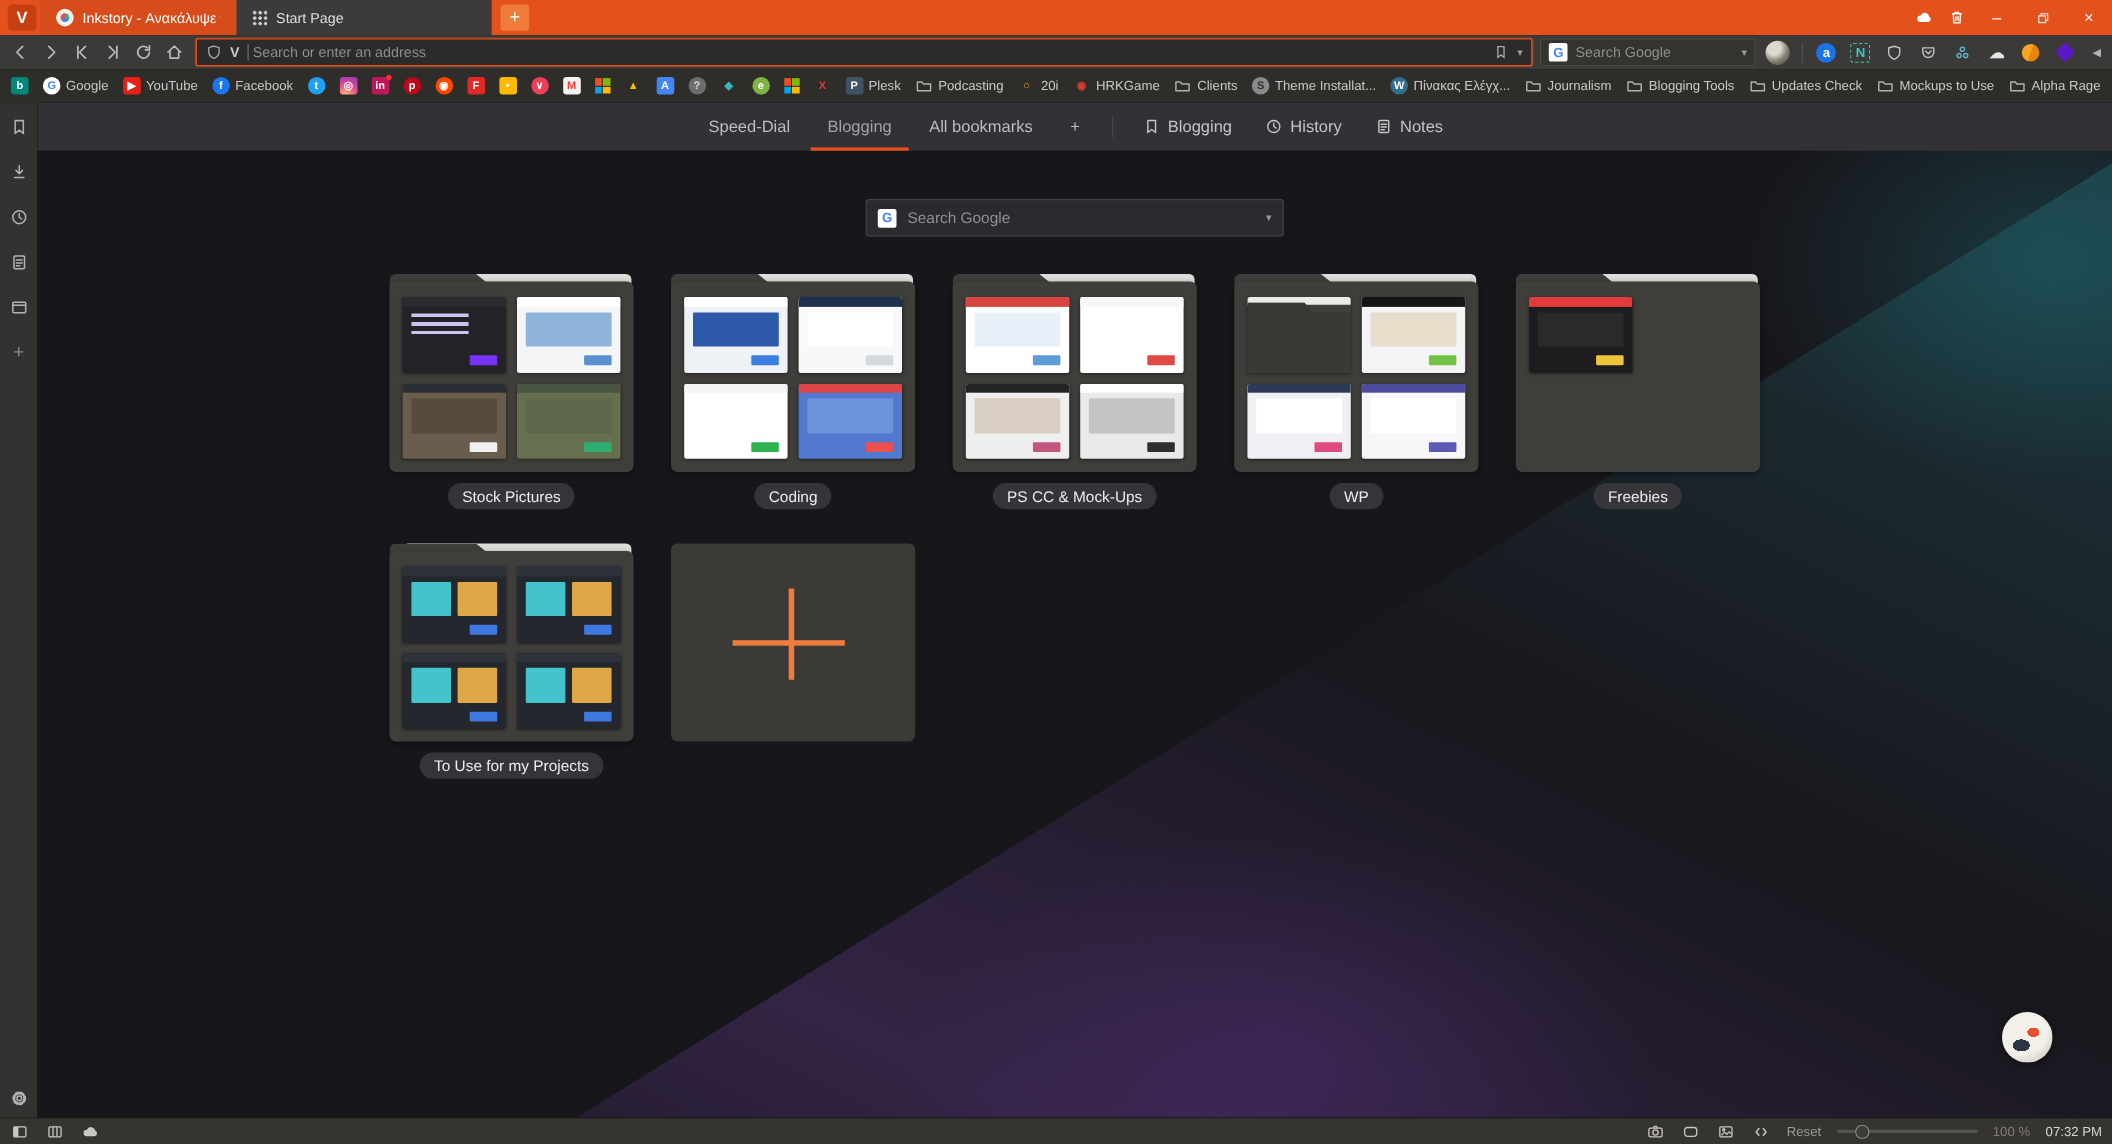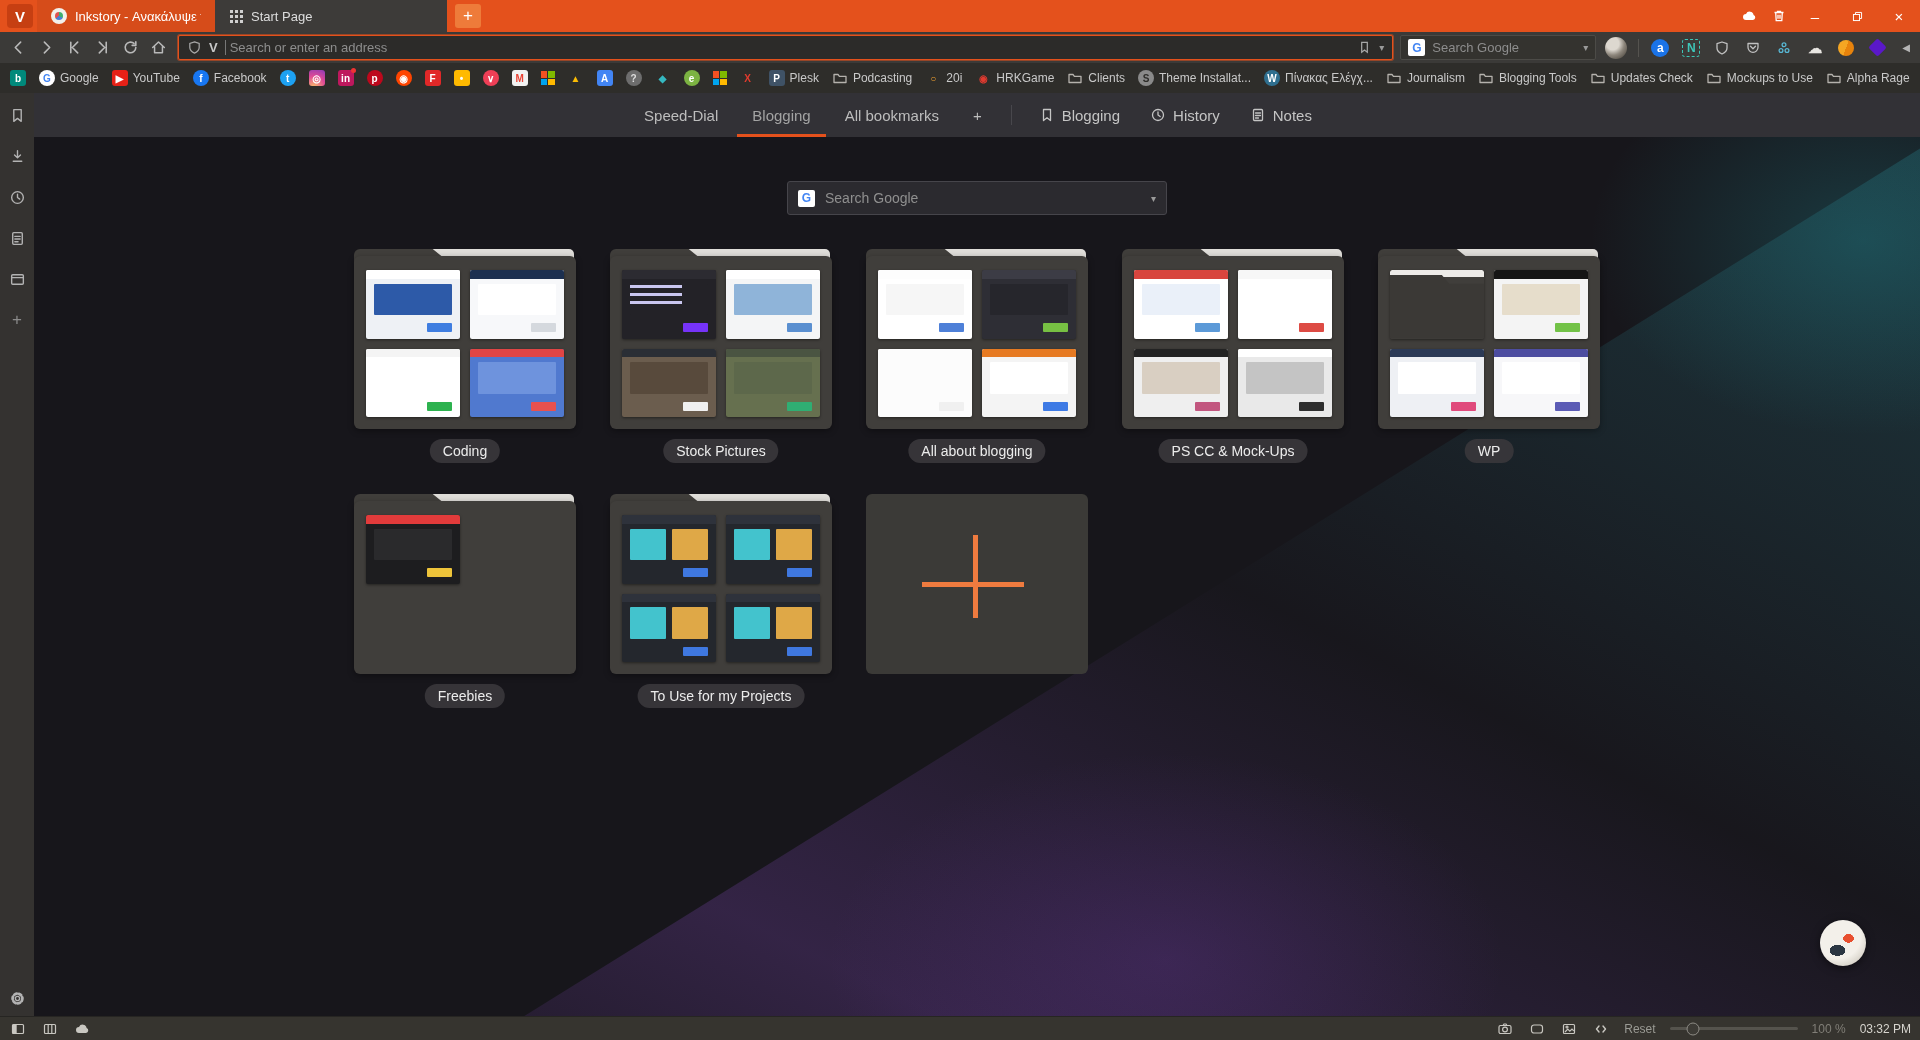--- a/index.html
+++ b/index.html
@@ -484,102 +484,73 @@
       <span class="gbadge">G</span>
       <span>Search Google</span>
       <span class="caret">▾</span>
     </div>
     <div class="dialgrid" id="dialgrid">
         <div class="tilewrap">
           <div class="paper"></div>
           <div class="flap"></div>
           <div class="tbody">
             <div class="thumbgrid">
-              <div class="thumb" style="background: rgb(238, 241, 245);">
+              <div class="thumb" style="background: rgb(35, 34, 39);">
+                <i class="t-bar" style="background: rgb(44, 43, 49);"></i>
+                <i class="t-hero" style="background: rgb(35, 34, 39);"></i>
+                <i class="t-lines"></i>
+                <i class="t-chip" style="background: rgb(118, 51, 249);"></i>
+              </div>
+              <div class="thumb" style="background: rgb(244, 245, 246);">
                 <i class="t-bar" style="background: rgb(255, 255, 255);"></i>
-                <i class="t-hero" style="background: rgb(45, 90, 168);"></i>
-                <i class="t-chip" style="background: rgb(62, 125, 224);"></i>
-              </div>
-              <div class="thumb" style="background: rgb(247, 248, 250);">
-                <i class="t-bar" style="background: rgb(29, 48, 80);"></i>
-                <i class="t-hero" style="background: rgb(255, 255, 255);"></i>
-                <i class="t-chip" style="background: rgb(213, 217, 222);"></i>
-              </div>
-              <div class="thumb" style="background: rgb(255, 255, 255);">
-                <i class="t-bar" style="background: rgb(244, 244, 244);"></i>
-                <i class="t-hero" style="background: rgb(255, 255, 255);"></i>
-                <i class="t-chip" style="background: rgb(45, 178, 79);"></i>
-              </div>
-              <div class="thumb" style="background: rgb(80, 121, 207);">
-                <i class="t-bar" style="background: rgb(224, 69, 69);"></i>
-                <i class="t-hero" style="background: rgb(110, 147, 221);"></i>
-                <i class="t-chip" style="background: rgb(232, 81, 79);"></i>
+                <i class="t-hero" style="background: rgb(143, 180, 217);"></i>
+                <i class="t-chip" style="background: rgb(90, 143, 208);"></i>
+              </div>
+              <div class="thumb" style="background: rgb(107, 93, 78);">
+                <i class="t-bar" style="background: rgb(42, 46, 53);"></i>
+                <i class="t-hero" style="background: rgb(88, 74, 60);"></i>
+                <i class="t-chip" style="background: rgb(240, 240, 240);"></i>
+              </div>
+              <div class="thumb" style="background: rgb(102, 112, 79);">
+                <i class="t-bar" style="background: rgb(74, 84, 66);"></i>
+                <i class="t-hero" style="background: rgb(93, 104, 75);"></i>
+                <i class="t-chip" style="background: rgb(47, 174, 115);"></i>
               </div>
             </div>
           </div>
-          <div class="tlabel">Coding</div>
+          <div class="tlabel">Stock Pictures</div>
         </div>
         <div class="tilewrap">
           <div class="paper"></div>
           <div class="flap"></div>
           <div class="tbody">
             <div class="thumbgrid">
-              <div class="thumb" style="background: rgb(35, 34, 39);">
-                <i class="t-bar" style="background: rgb(44, 43, 49);"></i>
-                <i class="t-hero" style="background: rgb(35, 34, 39);"></i>
-                <i class="t-lines"></i>
-                <i class="t-chip" style="background: rgb(118, 51, 249);"></i>
-              </div>
-              <div class="thumb" style="background: rgb(244, 245, 246);">
+              <div class="thumb" style="background: rgb(238, 241, 245);">
                 <i class="t-bar" style="background: rgb(255, 255, 255);"></i>
-                <i class="t-hero" style="background: rgb(143, 180, 217);"></i>
-                <i class="t-chip" style="background: rgb(90, 143, 208);"></i>
-              </div>
-              <div class="thumb" style="background: rgb(107, 93, 78);">
-                <i class="t-bar" style="background: rgb(42, 46, 53);"></i>
-                <i class="t-hero" style="background: rgb(88, 74, 60);"></i>
-                <i class="t-chip" style="background: rgb(240, 240, 240);"></i>
-              </div>
-              <div class="thumb" style="background: rgb(102, 112, 79);">
-                <i class="t-bar" style="background: rgb(74, 84, 66);"></i>
-                <i class="t-hero" style="background: rgb(93, 104, 75);"></i>
-                <i class="t-chip" style="background: rgb(47, 174, 115);"></i>
+                <i class="t-hero" style="background: rgb(45, 90, 168);"></i>
+                <i class="t-chip" style="background: rgb(62, 125, 224);"></i>
+              </div>
+              <div class="thumb" style="background: rgb(247, 248, 250);">
+                <i class="t-bar" style="background: rgb(29, 48, 80);"></i>
+                <i class="t-hero" style="background: rgb(255, 255, 255);"></i>
+                <i class="t-chip" style="background: rgb(213, 217, 222);"></i>
+              </div>
+              <div class="thumb" style="background: rgb(255, 255, 255);">
+                <i class="t-bar" style="background: rgb(244, 244, 244);"></i>
+                <i class="t-hero" style="background: rgb(255, 255, 255);"></i>
+                <i class="t-chip" style="background: rgb(45, 178, 79);"></i>
+              </div>
+              <div class="thumb" style="background: rgb(80, 121, 207);">
+                <i class="t-bar" style="background: rgb(224, 69, 69);"></i>
+                <i class="t-hero" style="background: rgb(110, 147, 221);"></i>
+                <i class="t-chip" style="background: rgb(232, 81, 79);"></i>
               </div>
             </div>
           </div>
-          <div class="tlabel">Stock Pictures</div>
-        </div>
-        <div class="tilewrap">
-          <div class="paper"></div>
-          <div class="flap"></div>
-          <div class="tbody">
-            <div class="thumbgrid">
-              <div class="thumb" style="background: rgb(255, 255, 255);">
-                <i class="t-bar" style="background: rgb(253, 253, 253);"></i>
-                <i class="t-hero" style="background: rgb(246, 246, 246);"></i>
-                <i class="t-chip" style="background: rgb(78, 128, 216);"></i>
-              </div>
-              <div class="thumb" style="background: rgb(46, 46, 53);">
-                <i class="t-bar" style="background: rgb(60, 60, 69);"></i>
-                <i class="t-hero" style="background: rgb(38, 38, 44);"></i>
-                <i class="t-chip" style="background: rgb(119, 192, 67);"></i>
-              </div>
-              <div class="thumb" style="background: rgb(252, 252, 252);">
-                <i class="t-bar" style="background: rgb(252, 252, 252);"></i>
-                <i class="t-hero" style="background: rgb(252, 252, 252);"></i>
-                <i class="t-chip" style="background: rgb(240, 240, 240);"></i>
-              </div>
-              <div class="thumb" style="background: rgb(244, 244, 244);">
-                <i class="t-bar" style="background: rgb(230, 122, 34);"></i>
-                <i class="t-hero" style="background: rgb(255, 255, 255);"></i>
-                <i class="t-chip" style="background: rgb(61, 122, 229);"></i>
-              </div>
-            </div>
-          </div>
-          <div class="tlabel">All about blogging</div>
+          <div class="tlabel">Coding</div>
         </div>
         <div class="tilewrap">
           <div class="paper"></div>
           <div class="flap"></div>
           <div class="tbody">
             <div class="thumbgrid">
               <div class="thumb" style="background: rgb(255, 255, 255);">
                 <i class="t-bar" style="background: rgb(216, 69, 62);"></i>
                 <i class="t-hero" style="background: rgb(234, 240, 249);"></i>
                 <i class="t-chip" style="background: rgb(92, 154, 216);"></i>
@@ -733,14 +704,14 @@
   <div class="stbtn">
       <svg viewBox="0 0 16 16" fill="none" stroke="currentColor" stroke-width="1.4" stroke-linecap="round" stroke-linejoin="round">
         <path d="M6 5 3.5 8 6 11M10 5l2.5 3L10 11"></path>
       </svg>
     </div>
   <div>Reset</div>
   <div class="slider">
       <div class="knob"></div>
     </div>
   <div class="zoomval">100 %</div>
-  <div class="clock">03:32 PM</div>
+  <div class="clock">07:32 PM</div>
 </div>
 
 </body></html>

